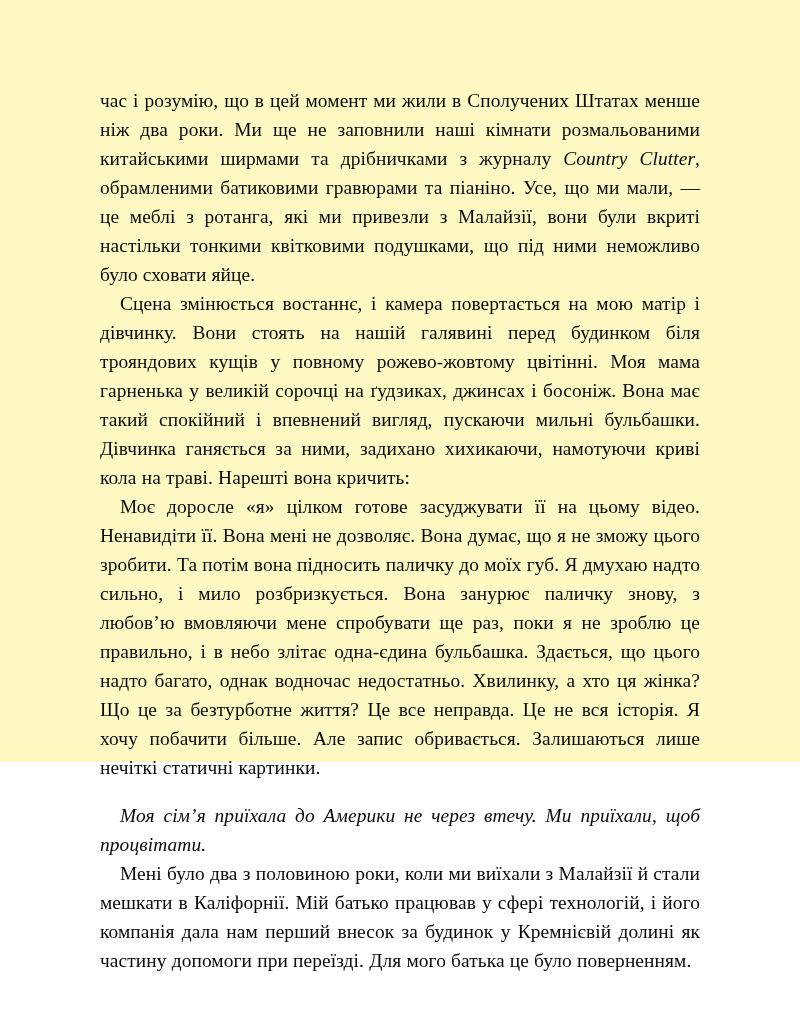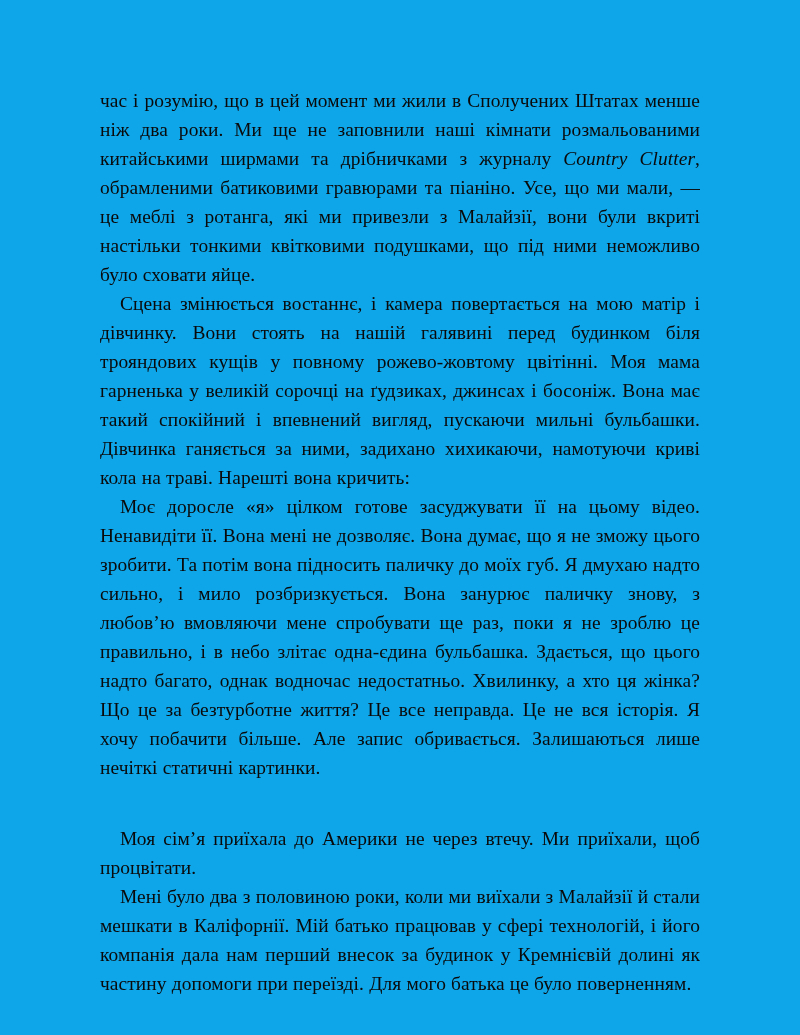--- a/index.html
+++ b/index.html
@@ -10,22 +10,22 @@
   body {
     width: 800px;
     height: 1035px;
     font-family: "Liberation Serif", "DejaVu Serif", serif;
     color: #0a0a0a;
     overflow: hidden;
   }
   .page {
     position: relative;
     width: 800px;
-    height: 1035px;
-    background: #0ea5e9;
+    height: 762px;
+    background: #fef9c3;
     box-sizing: border-box;
   }
   .text-column {
     position: absolute;
     left: 100px;
     top: 86px;
     width: 600px;
   }
   p.para {
     margin: 0;
@@ -37,21 +37,22 @@
     text-indent: 20px;
     hyphens: none;
     -webkit-hyphens: none;
     word-spacing: 0.01em;
     letter-spacing: 0.005em;
   }
   p.para.first {
     text-indent: 0;
   }
   p.para.gap-before {
-    margin-top: 42px;
+    margin-top: 19px;
+    font-style: italic;
   }
   .ital {
     font-style: italic;
   }
 </style>
 </head>
 <body>
 
 <div class="page">
   <div class="text-column">

